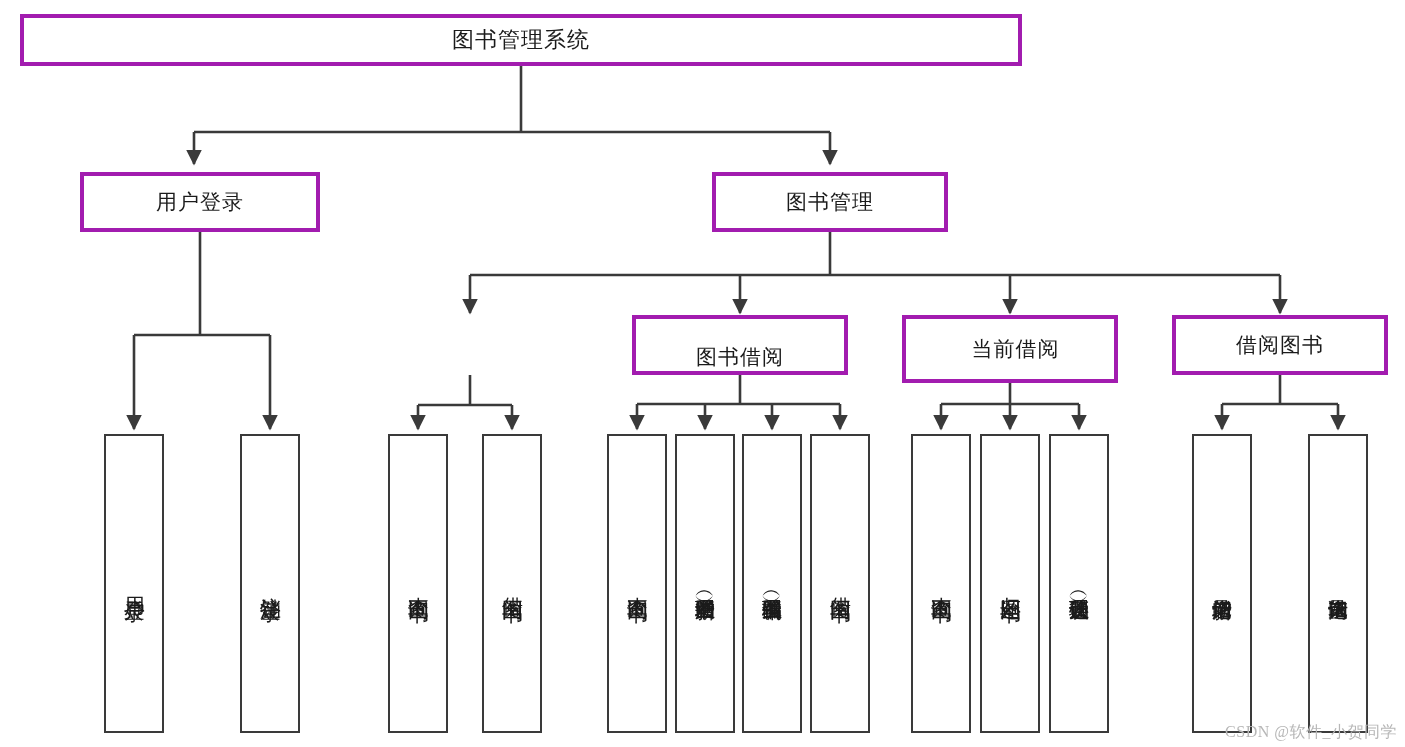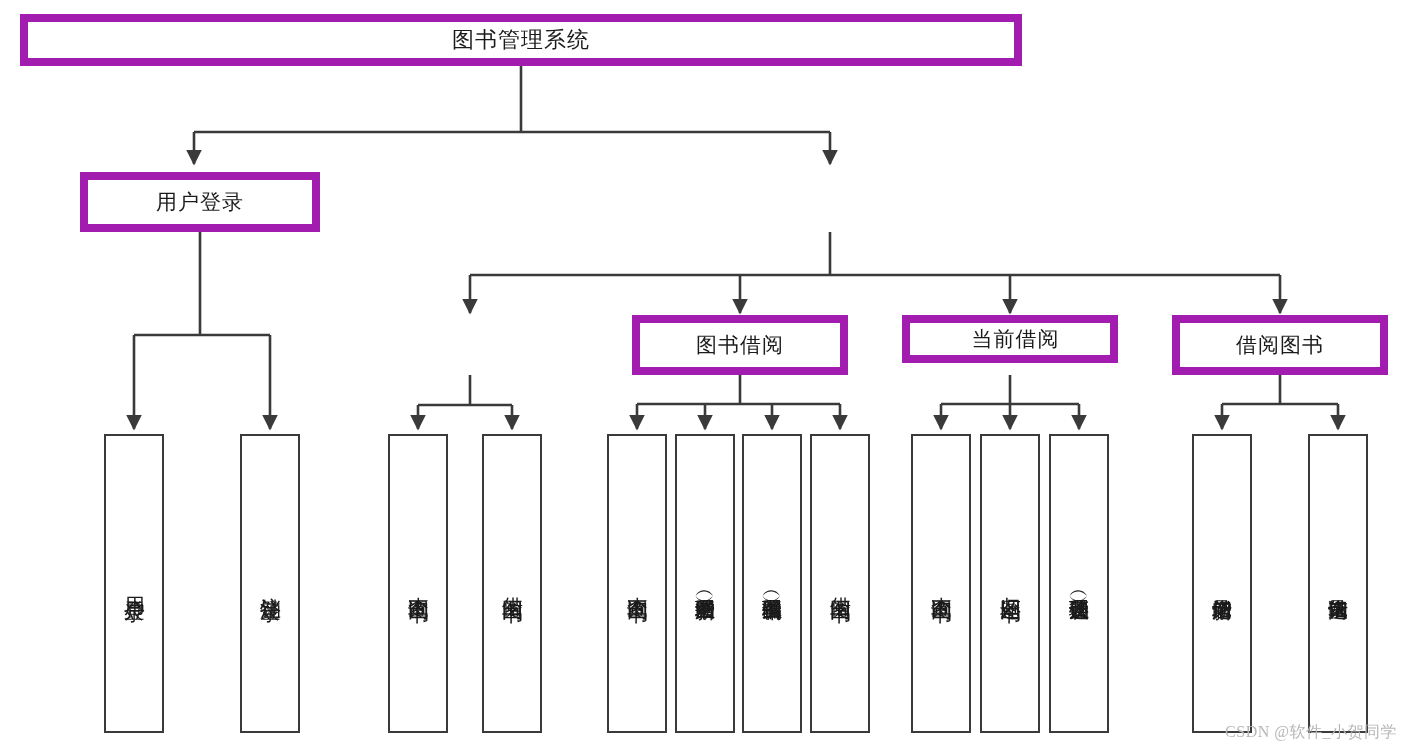--- a/index.html
+++ b/index.html
@@ -20,21 +20,21 @@
   #edges {
     position: absolute;
     left: 0;
     top: 0;
     width: 1405px;
     height: 747px;
   }
   .node {
     position: absolute;
     box-sizing: border-box;
-    border: 8px solid #a21caf;
+    border: 4px solid #a21caf;
     background: #ffffff;
     display: flex;
     align-items: center;
     justify-content: center;
     color: #1b1b1b;
   }
   .node.horiz {
     font-size: 21px;
     letter-spacing: 1px;
   }
@@ -130,25 +130,28 @@
     </g>
   </svg>
 
   <div class="node horiz root" style="left:20px; top:14px; width:1002px; height:52px;">
     <span>图书管理系统</span>
   </div>
 
   <div class="node horiz" style="left:80px; top:172px; width:240px; height:60px;">
     <span>用户登录</span>
   </div>
-
-  <div class="node horiz" style="left:632px; top:315px; width:216px; height:60px;">
+  <div class="node horiz" style="left:712px; top:172px; width:236px; height:60px;">
+    <span>图书管理</span>
+  </div>
+
+  <div class="node horiz" style="left:632px; top:315px; width:216px; height:60px;align-items:flex-end;">
     <span>图书借阅</span>
   </div>
-  <div class="node horiz" style="left:902px; top:315px; width:216px; height:48px;padding-left:11px;">
+  <div class="node horiz" style="left:902px; top:315px; width:216px; height:68px;padding-left:11px;">
     <span>当前借阅</span>
   </div>
   <div class="node horiz" style="left:1172px; top:315px; width:216px; height:60px;">
     <span>借阅图书</span>
   </div>
 
   <div class="leaf" style="left:104px; top:434px; width:60px; height:299px;">
     <span class="vtext">用户登录</span>
   </div>
   <div class="leaf" style="left:240px; top:434px; width:60px; height:299px;">

